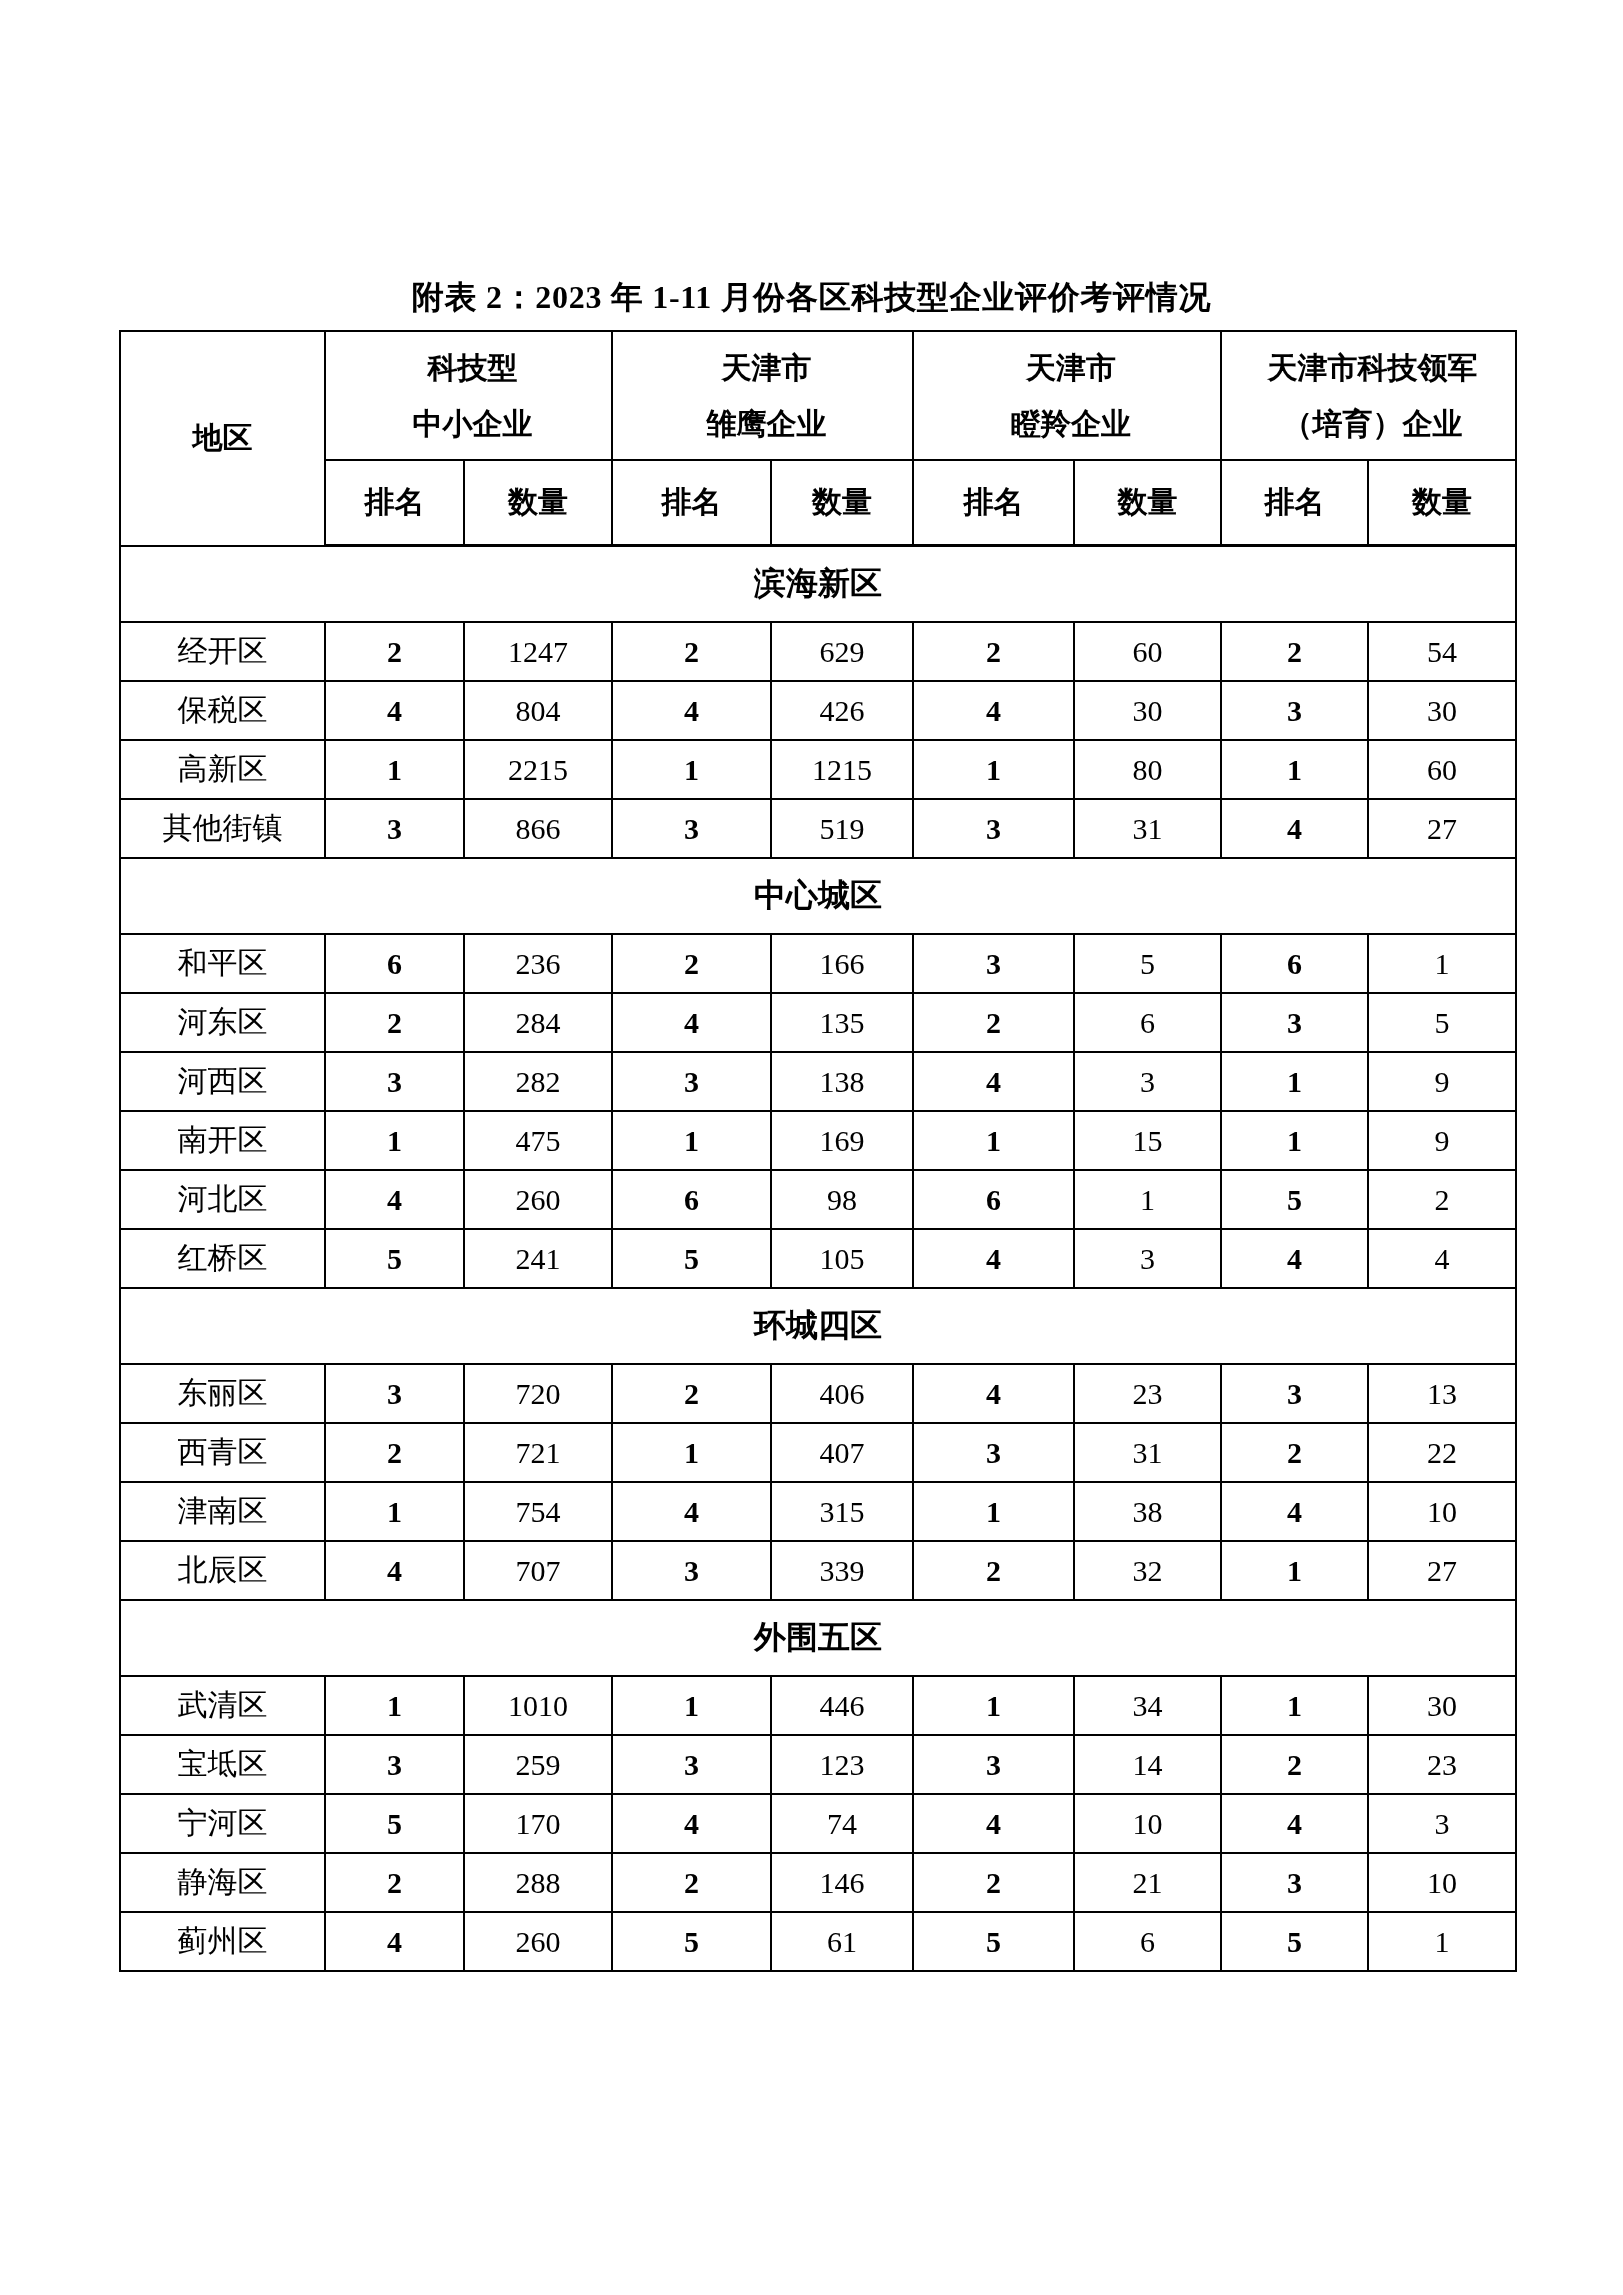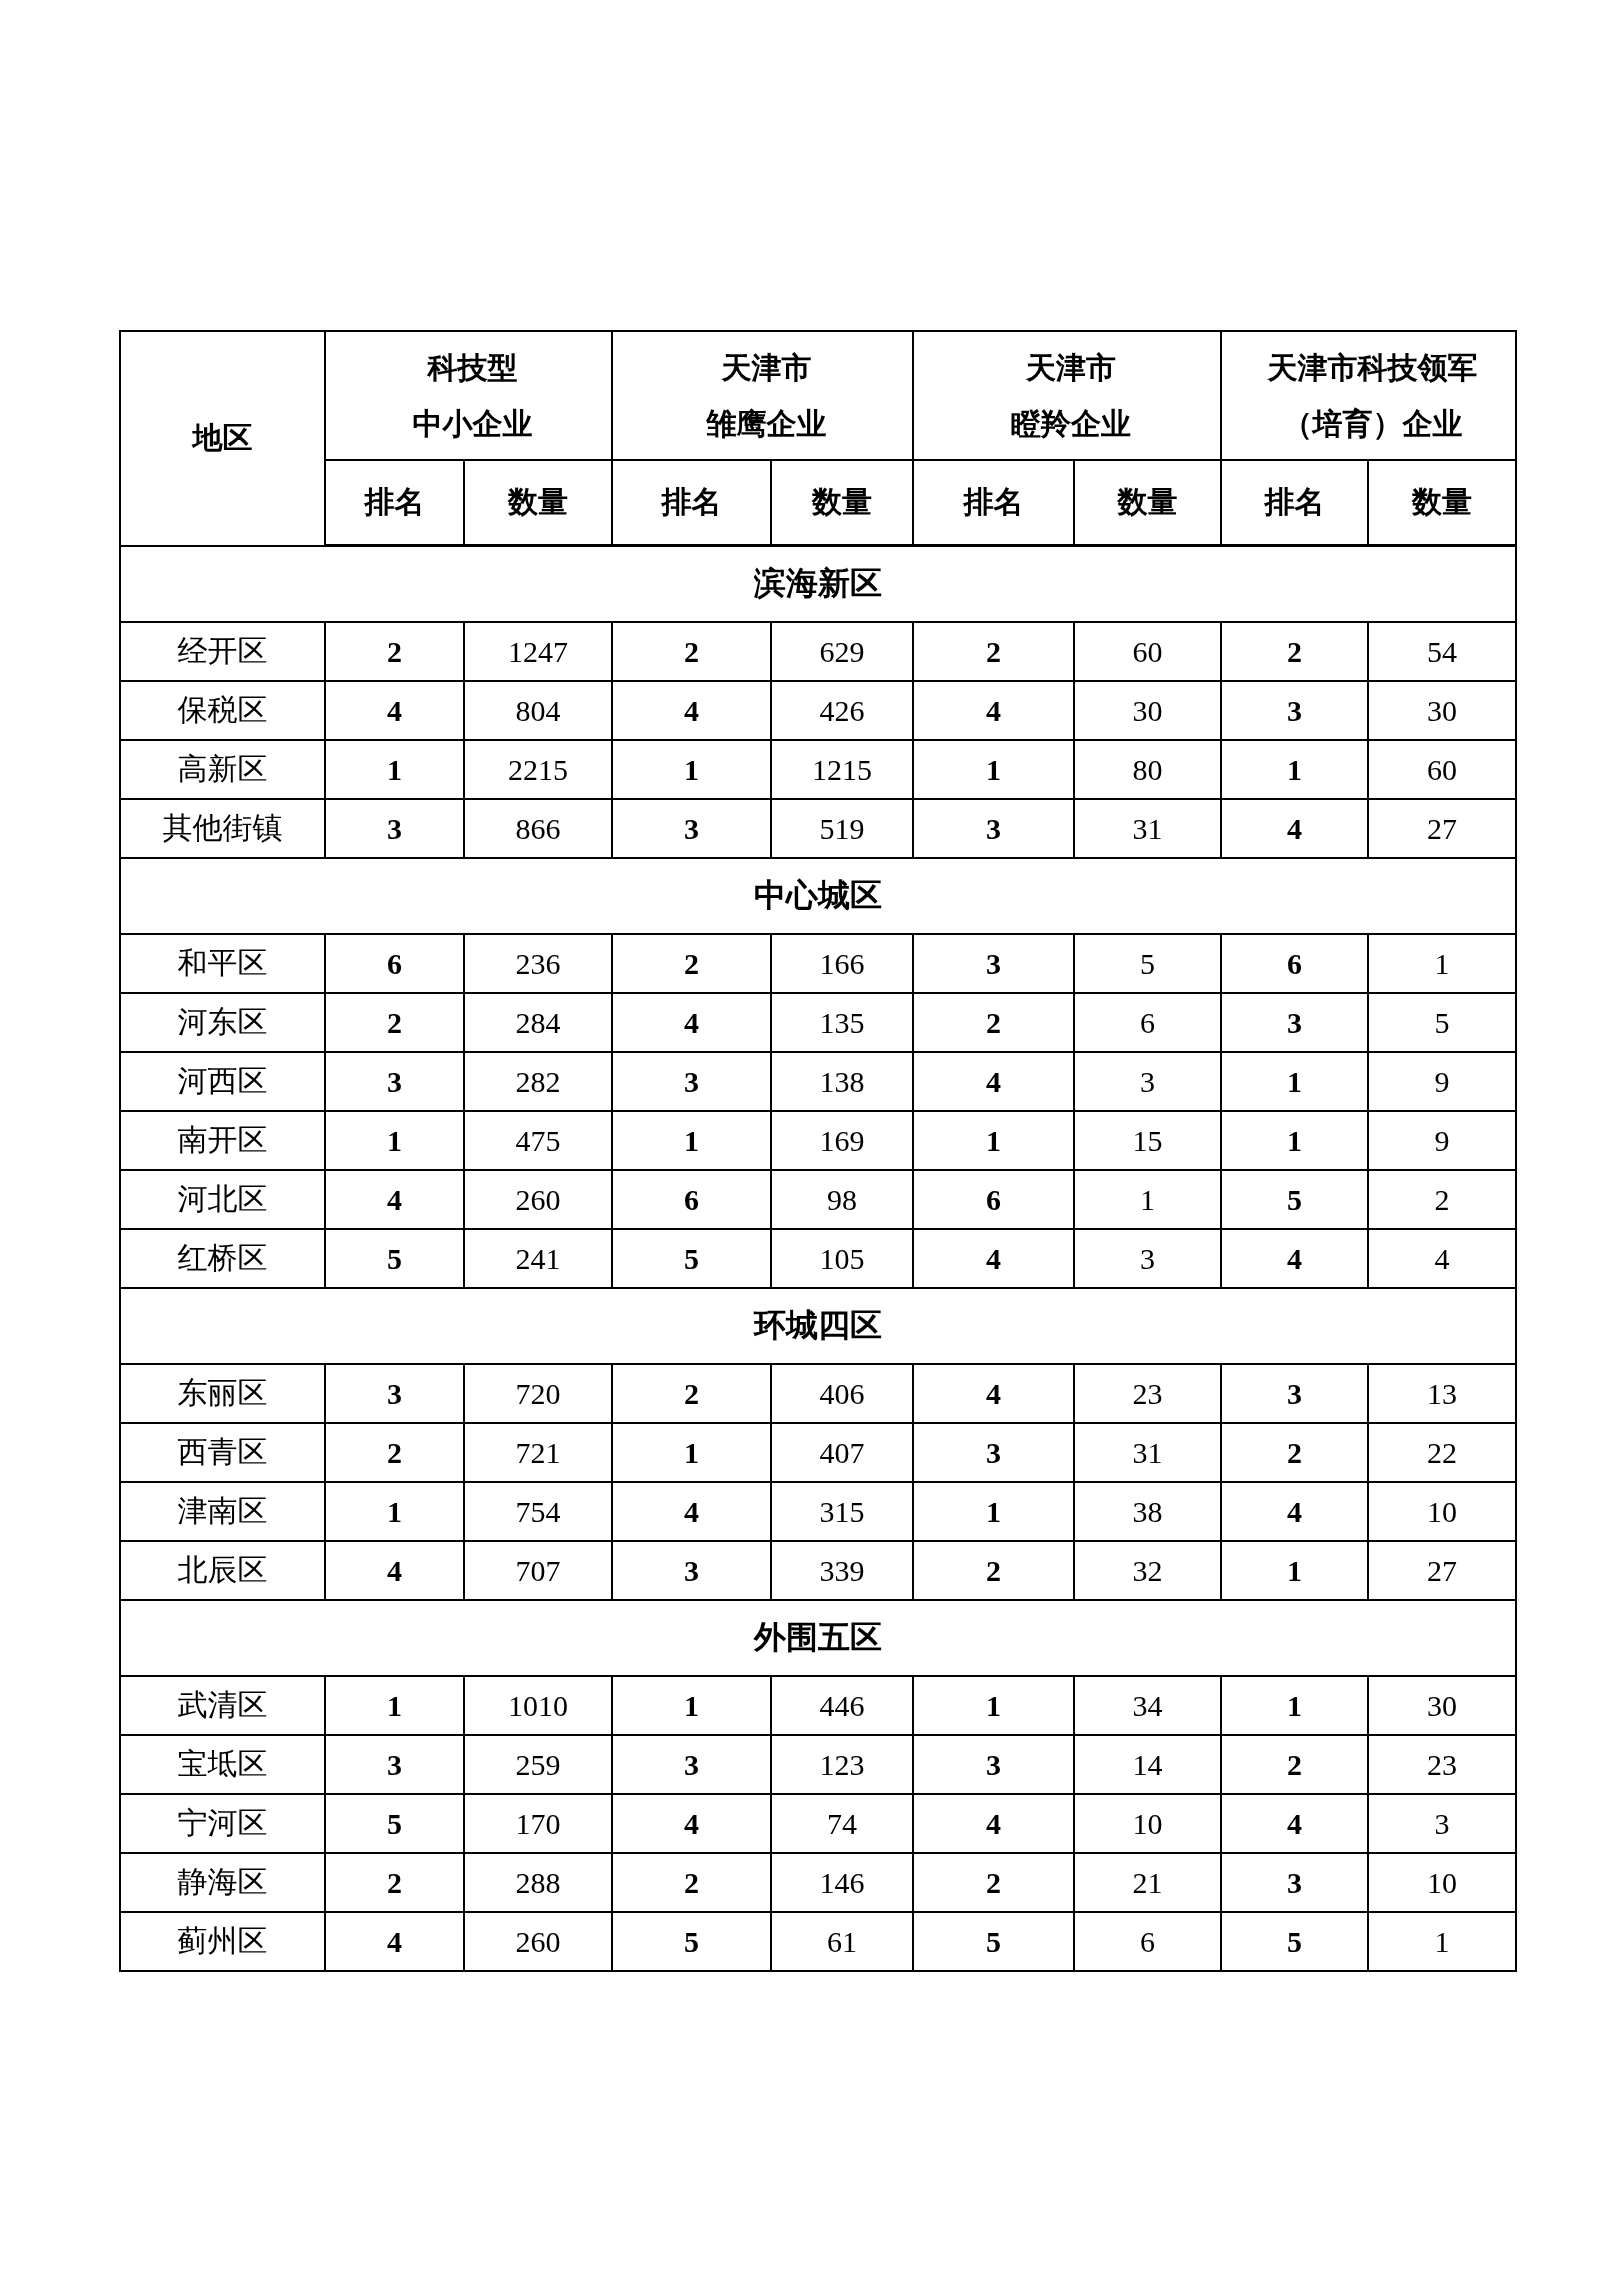--- a/index.html
+++ b/index.html
@@ -57,20 +57,21 @@
   tr.data-row td{height:57px;}
   td.region{font-weight:400;font-size:30px;margin-left:20px;}
   td.rank{font-weight:700;font-size:30px;}
   td.qty{font-weight:400;font-size:29px;}
 </style>
 </head>
 <body>
 
 <div class="page">
 
+  <div class="doc-title">附表 2：2023 年 1-11 月份各区科技型企业评价考评情况</div>
 
   <table class="eval">
     <colgroup>
       <col style="width:205px">
       <col style="width:139px">
         <col style="width:148px">
       <col style="width:159px">
         <col style="width:142px">
       <col style="width:161px">
         <col style="width:147px">

